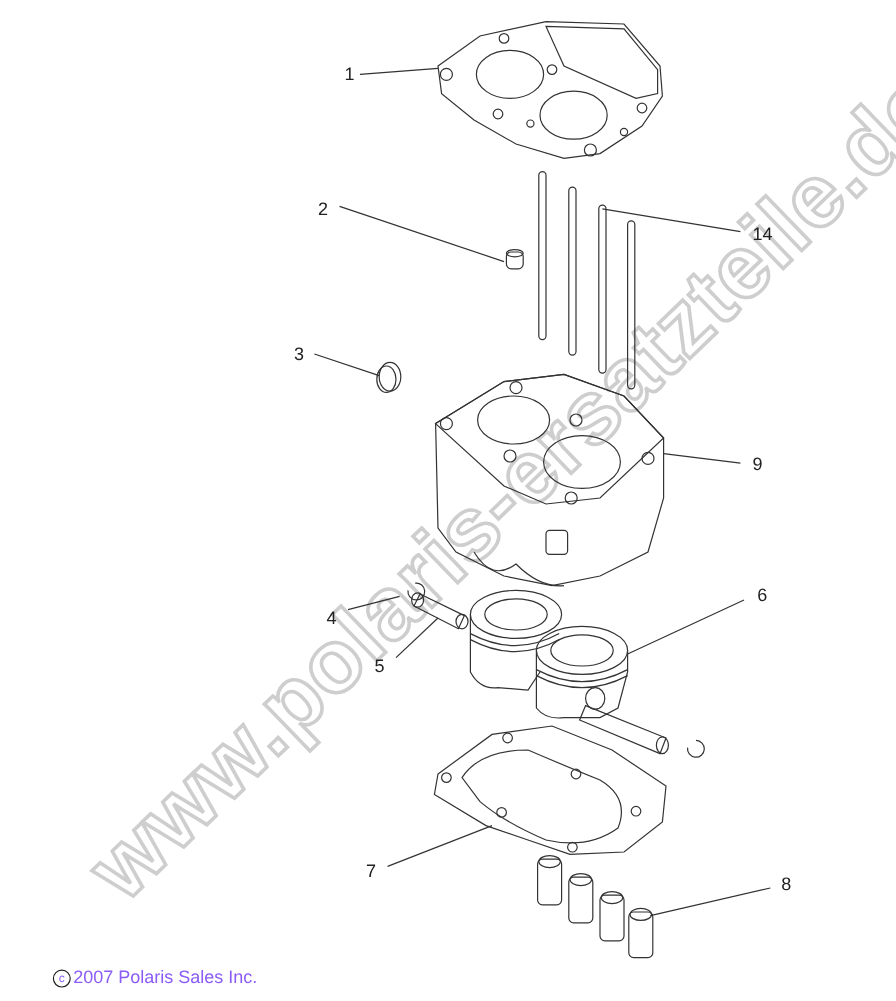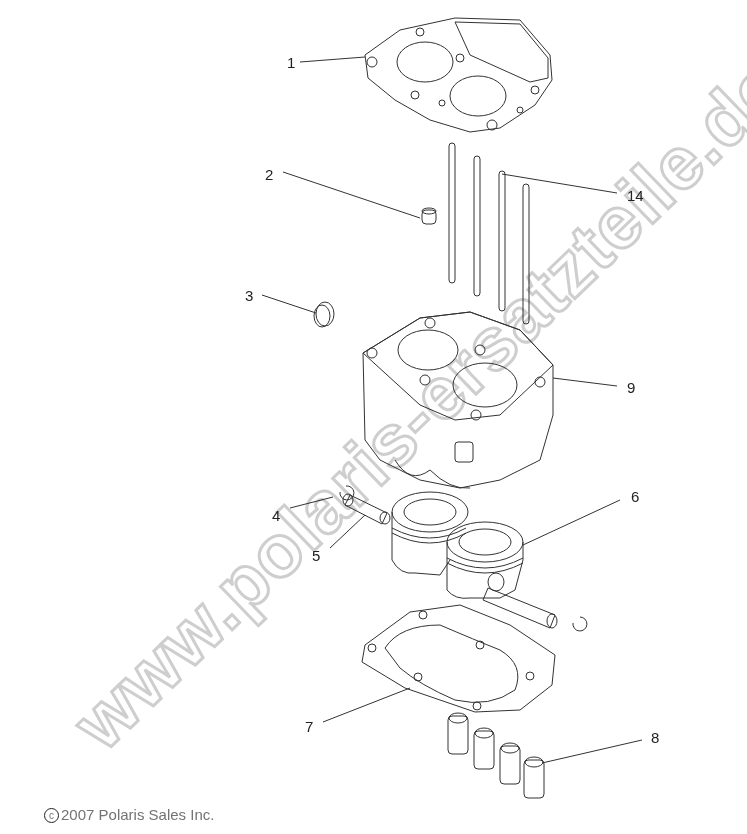--- a/index.html
+++ b/index.html
@@ -6,21 +6,21 @@
     body { width:747px; height:834px; position:relative; overflow:hidden;
            font-family:"Liberation Sans", sans-serif; }
     #diagram { position:absolute; left:0; top:0; width:747px; height:834px; }
     .callout { position:absolute; font-size:15px; color:#222; line-height:1; }
     #watermark { position:absolute; left:-40px; top:380px; width:900px;
                  transform:rotate(-44deg); transform-origin:center;
                  font-family:"Liberation Sans", sans-serif; font-weight:bold;
                  font-size:74px; color:#ffffff; letter-spacing:1px;
                  -webkit-text-stroke:3px #c9c9c9; text-align:center;
                  white-space:nowrap; pointer-events:none; opacity:0.9; }
-    #footer { position:absolute; left:44px; top:806px; font-size:15px; color:#737373; }
+    #footer { position:absolute; left:44px; top:806px; font-size:15px; color:#8b5cf6; }
     #footer .c { display:inline-block; width:13px; height:13px; border:1px solid #222;
                  border-radius:50%; font-size:10px; text-align:center; line-height:13px;
                  margin-right:2px; vertical-align:1px; }
   </style>
 </head>
 <body>
 
 <div id="watermark">www.polaris-ersatzteile.de</div>
 
 <svg id="diagram" viewBox="0 0 747 834" xmlns="http://www.w3.org/2000/svg" fill="none" stroke="#333" stroke-width="1">

